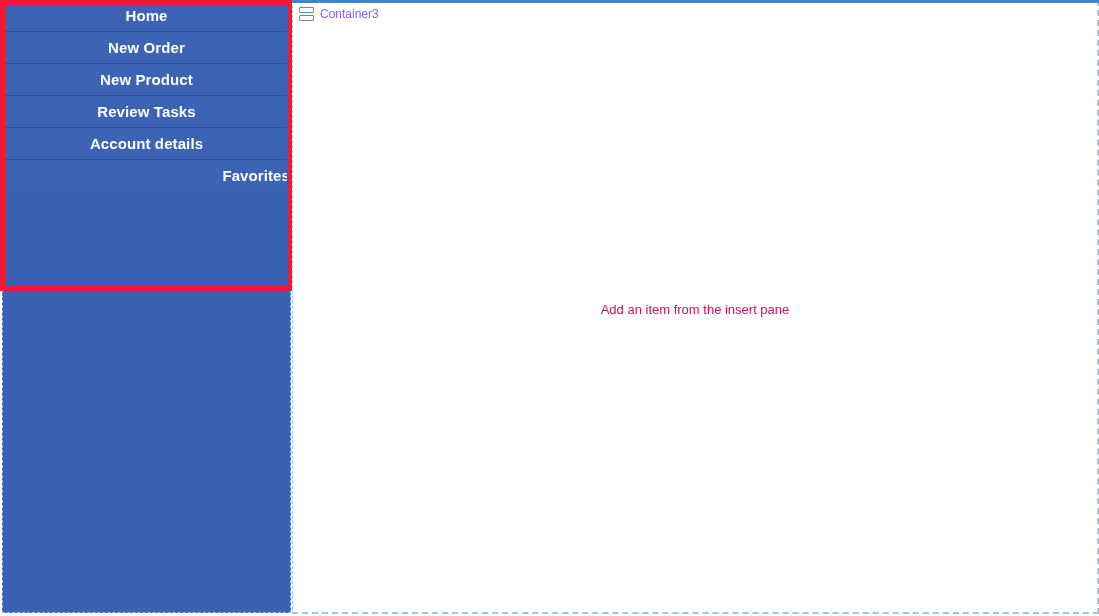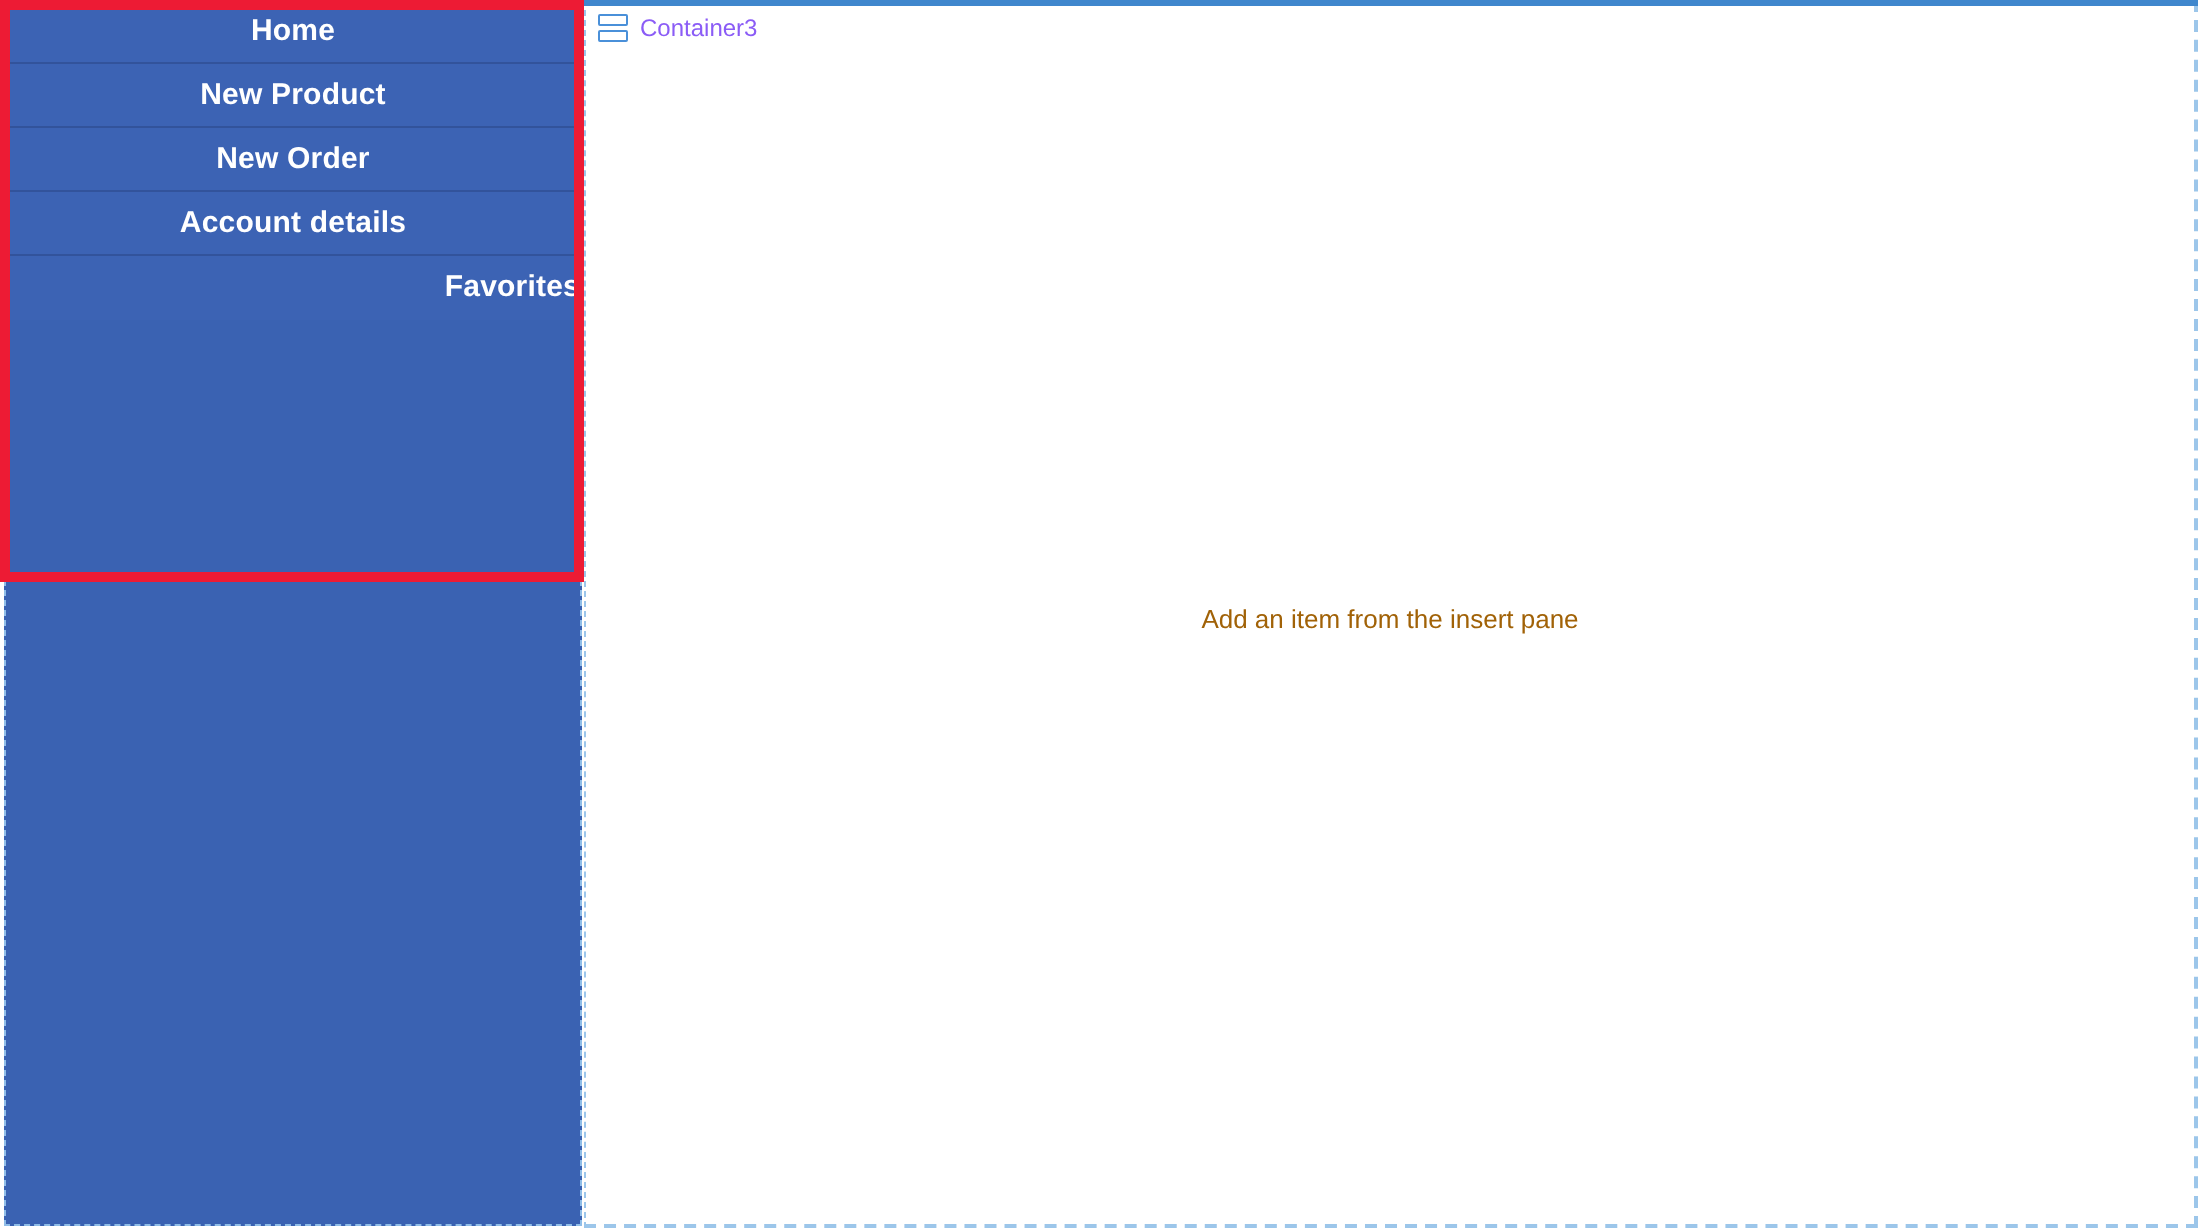--- a/index.html
+++ b/index.html
@@ -149,46 +149,49 @@
     top: 0;
     width: 100%;
     height: 100%;
     display: flex;
     align-items: center;
     justify-content: center;
   }
   #empty-hint-text {
     font-family: "Liberation Sans", sans-serif;
     font-size: 13px;
-    color: #a16207;
+    color: #be185d;
     white-space: nowrap;
     user-select: none;
     transform: translateY(3px);
   }
 </style>
 </head>
 <body>
 
 <div id="app">
 
   <div id="sidebar">
     <div id="nav-list">
 
       <div class="nav-item">
         <span>Home</span>
       </div>
 
       <div class="nav-item">
+        <span>New Order</span>
+      </div>
+
+      <div class="nav-item">
         <span>New Product</span>
       </div>
 
       <div class="nav-item">
-        <span>New Order</span>
-      </div>
-
+        <span>Review Tasks</span>
+      </div>
 
 
 
       <div class="nav-item">
         <span>Account details</span>
       </div>
 
 
       <div class="nav-item">
         <span>Favorites</span>

